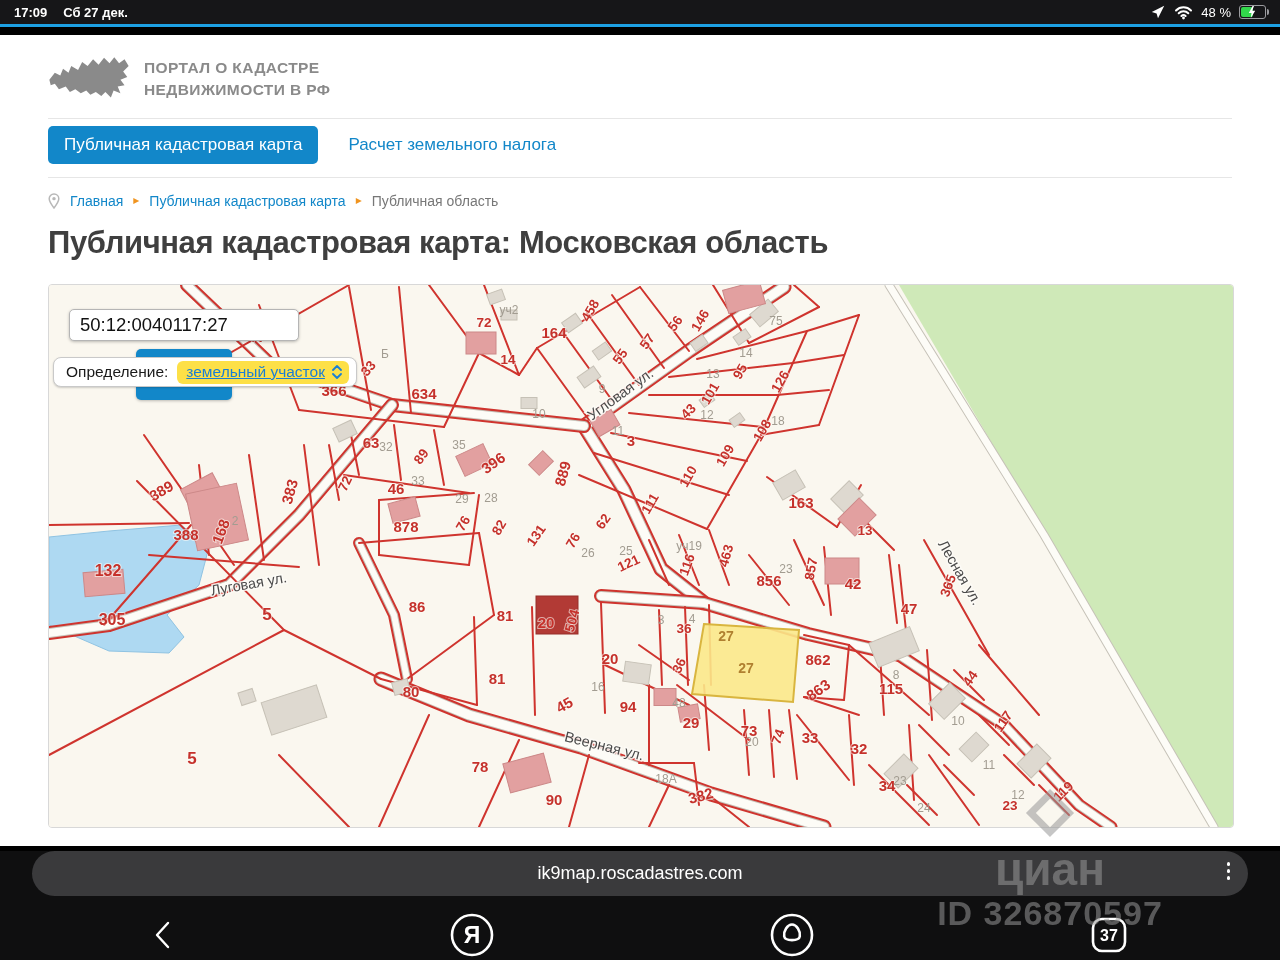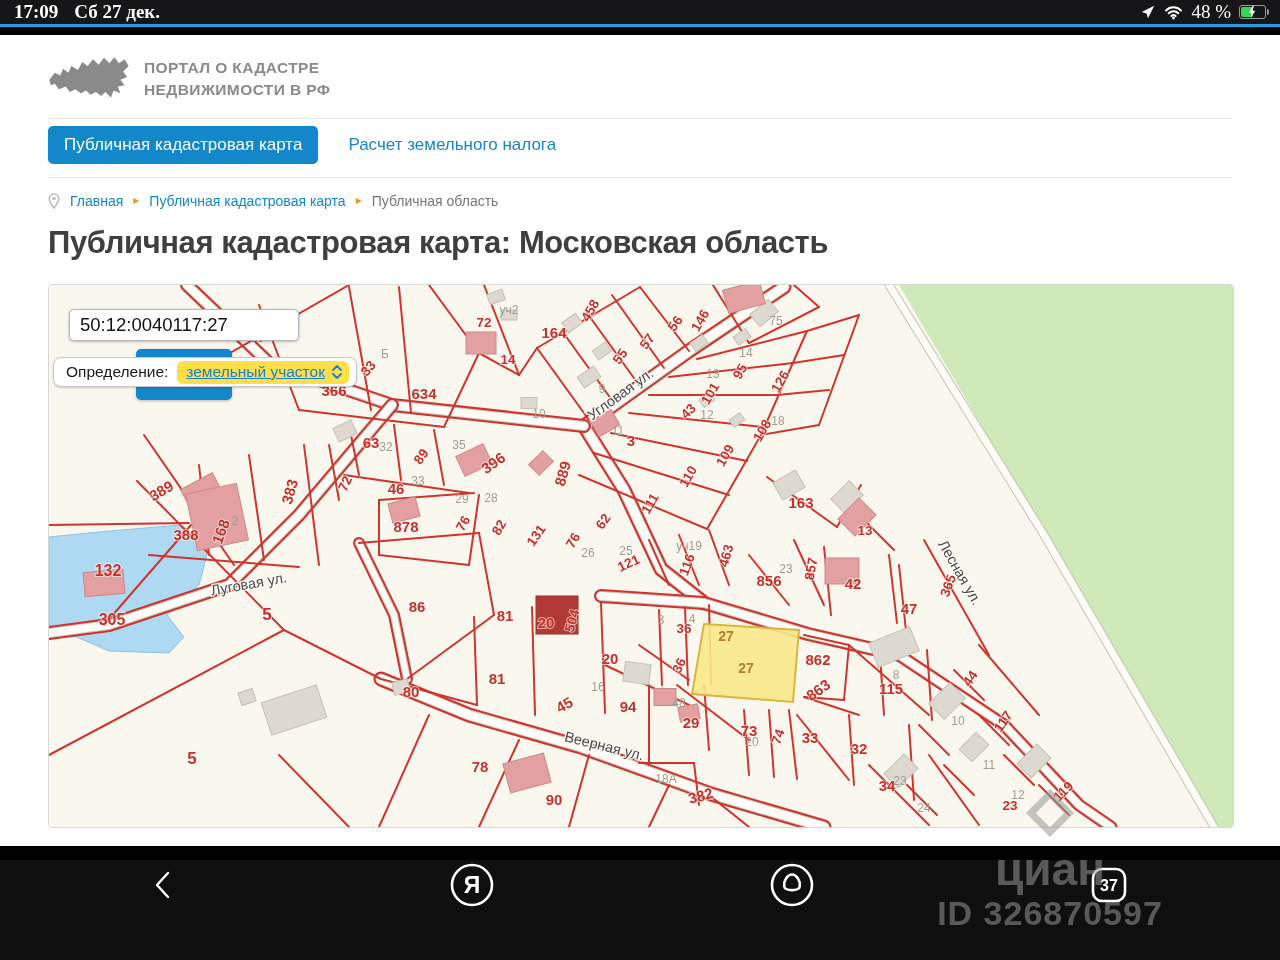--- a/index.html
+++ b/index.html
@@ -1,20 +1,20 @@
 <!DOCTYPE html>
 <html><head>
 <meta charset="utf-8">
 <style>
   html,body{margin:0;padding:0;background:#000;}
   body{width:1280px;height:960px;overflow:hidden;position:relative;
        font-family:"Liberation Sans","DejaVu Sans",sans-serif;}
   
   .status-bar{height:24px;background:#161618;color:#fff;display:flex;align-items:center;
-    justify-content:space-between;padding:0 14px;font-size:19px;font-weight:600;font-family:Liberation Serif, serif;}
+    justify-content:space-between;padding:0 14px;font-size:13px;font-weight:600;}
   .sb-left{display:flex;gap:16px;align-items:center;}
   .sb-right{display:flex;gap:8px;align-items:center;font-weight:500;}
   .blue-line{height:3px;background:#1da0e2;}
   .batt{position:relative;width:25px;height:12px;border:1px solid #9a9a9e;border-radius:3px;}
   .batt .fill{position:absolute;left:1px;top:1px;bottom:1px;width:12px;background:#32d74b;border-radius:2px;}
   .batt .bolt{position:absolute;left:7px;top:0px;width:10px;height:12px;background:#fff;
     clip-path:polygon(55% 0,18% 58%,45% 58%,38% 100%,82% 40%,52% 40%,70% 0);}
   .batt .nub{position:absolute;right:-4px;top:3px;width:2.5px;height:6px;background:#9a9a9e;border-radius:0 2px 2px 0;}
   
   .page{background:#fff;height:811px;padding:0 48px;box-sizing:border-box;}
@@ -441,20 +441,28 @@
         <svg width="10" height="16" viewBox="0 0 10 16" fill="none" stroke="#1a7fd4" stroke-width="1.8" stroke-linecap="round" stroke-linejoin="round">
             <path d="M1 6 L5 2 L9 6"></path>
             <path d="M1 10 L5 14 L9 10"></path>
           </svg>
       </span>
     </div>
   </div>
 </div>
 
 <div class="bottom">
+  <div class="url-pill">
+    <span>ik9map.roscadastres.com</span>
+    <span class="dots">
+        <i></i>
+        <i></i>
+        <i></i>
+      </span>
+  </div>
   <div class="navrow">
     <button class="navbtn">
       <svg width="24" height="32" viewBox="0 0 24 32" fill="none" stroke="#fff" stroke-width="2.4" stroke-linecap="round" stroke-linejoin="round">
           <path d="M17 4 L6 16 L17 28"></path>
         </svg>
     </button>
     <button class="navbtn">
       <svg width="48" height="48" viewBox="0 0 48 48">
           <circle cx="24" cy="24" r="20" fill="none" stroke="#fff" stroke-width="2.6"></circle>
           <text x="24" y="32" text-anchor="middle" font-size="23" font-weight="bold" fill="#fff" font-family="Liberation Sans, DejaVu Sans, sans-serif">Я</text>

